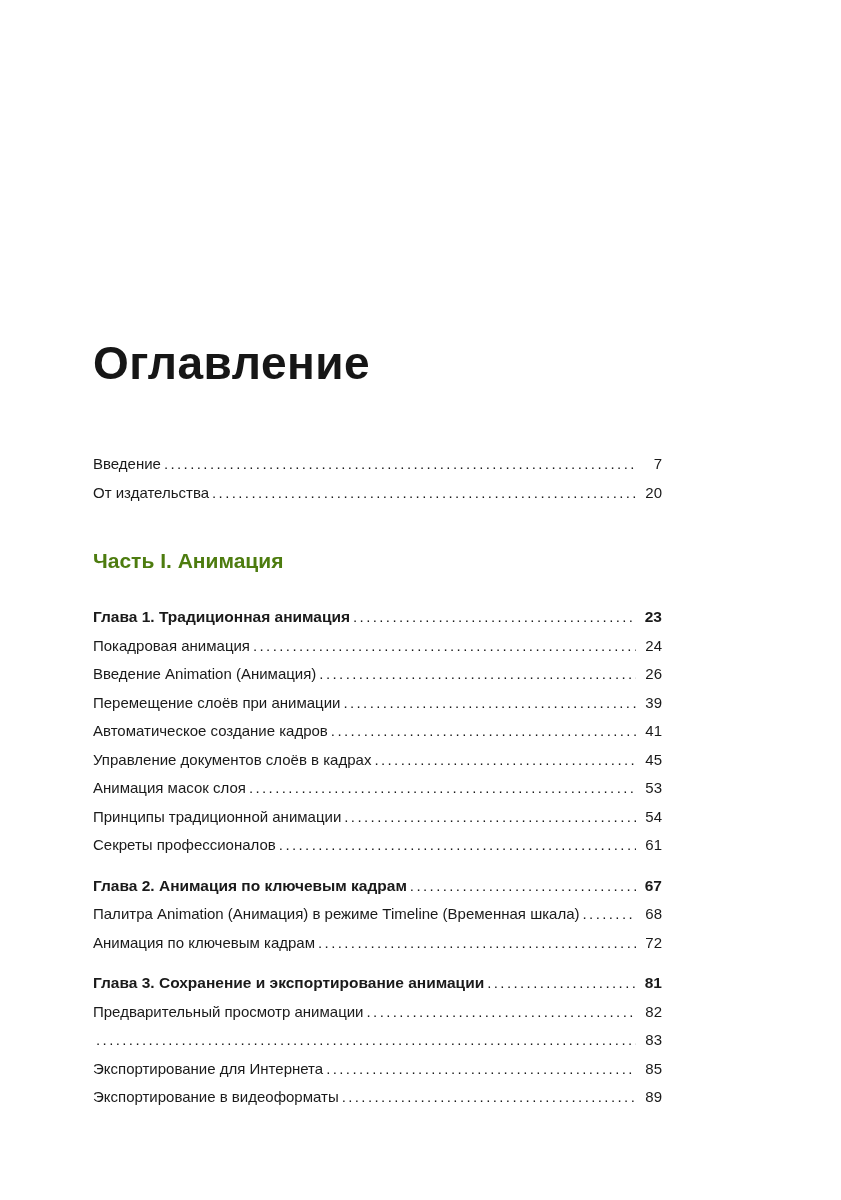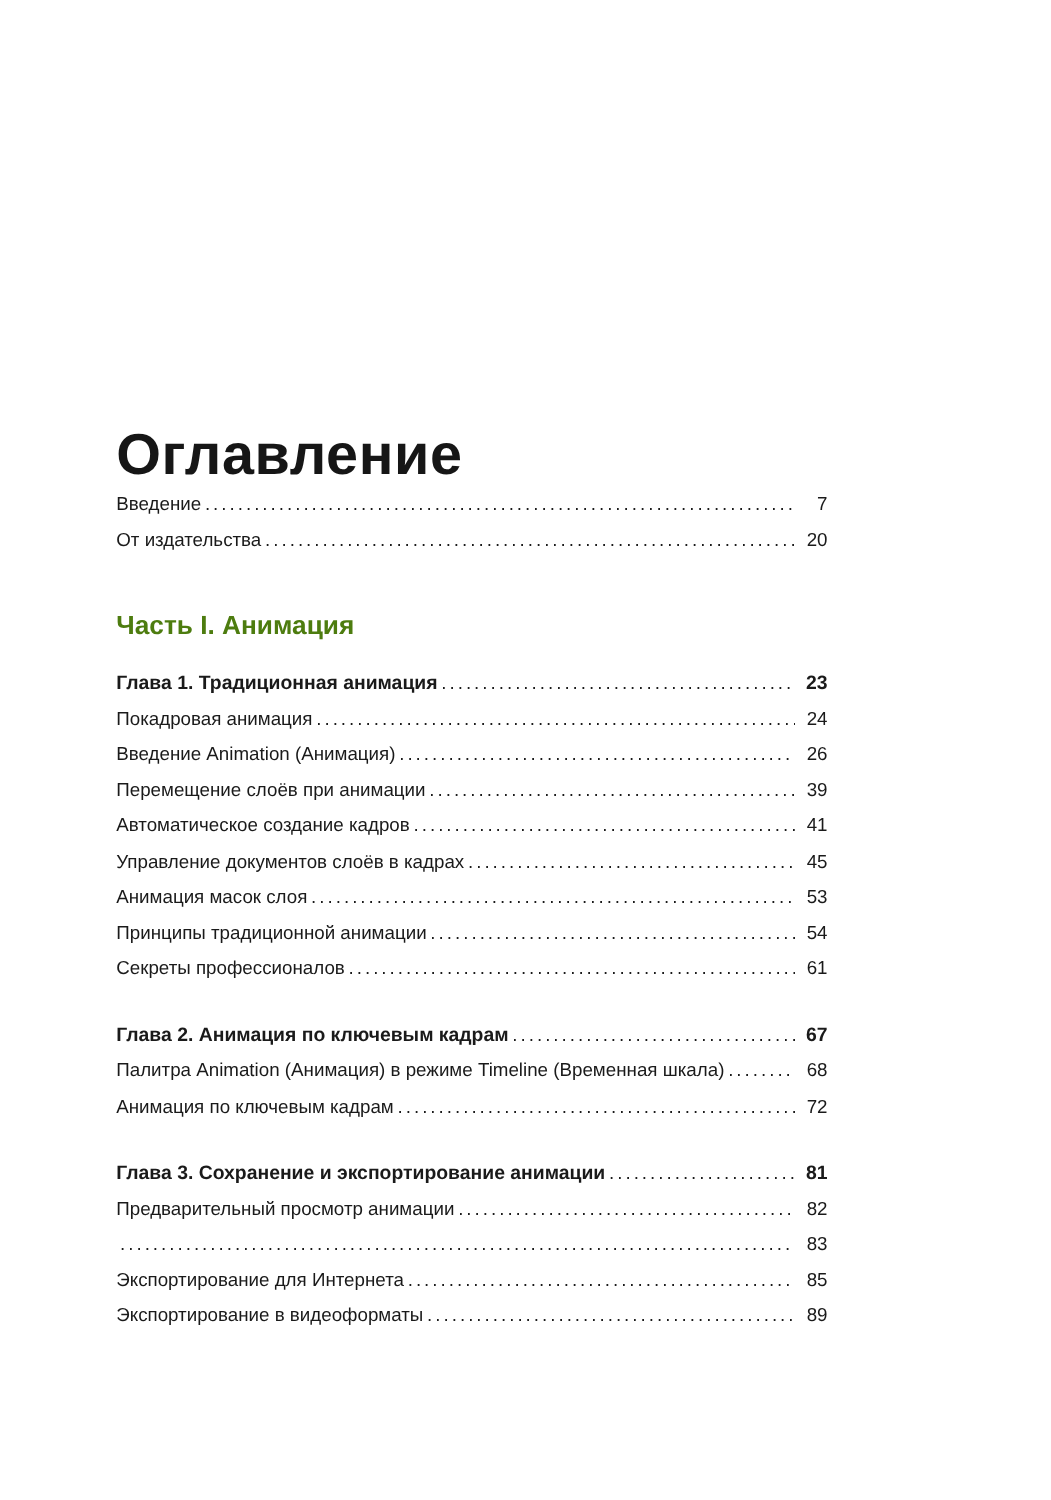--- a/index.html
+++ b/index.html
@@ -18,20 +18,21 @@
     height: 1200px;
     padding: 336px 90px 12px 93px;
   }
   .page-title {
     font-size: 46px;
     font-weight: 700;
     letter-spacing: 0.5px;
     color: #161616;
   }
   .front-matter {
+    margin-top: 60px;
   }
   .toc-row {
     display: flex;
     align-items: baseline;
     font-size: 15px;
     line-height: 28.5px;
     color: #1a1a1a;
   }
   .toc-label { white-space: nowrap; }
   .toc-dots {
@@ -54,22 +55,22 @@
   .toc-row-bold .toc-page {
     font-weight: 700;
     font-size: 15.5px;
   }
   .part-heading {
     font-size: 21px;
     font-weight: 700;
     margin-top: 42px;
     color: #4d7c0f;
   }
-  .chapter-group { margin-top: 25px; }
-  .chapter-group.first { margin-top: 20px; }
+  .chapter-group { margin-top: 12px; }
+  .chapter-group.first { margin-top: 30px; }
 </style>
 </head>
 <body>
 
 <div class="page">
   <h1 class="page-title">Оглавление</h1>
 
   <div class="front-matter">
       <div class="toc-row">
         <span class="toc-label">Введение</span>

